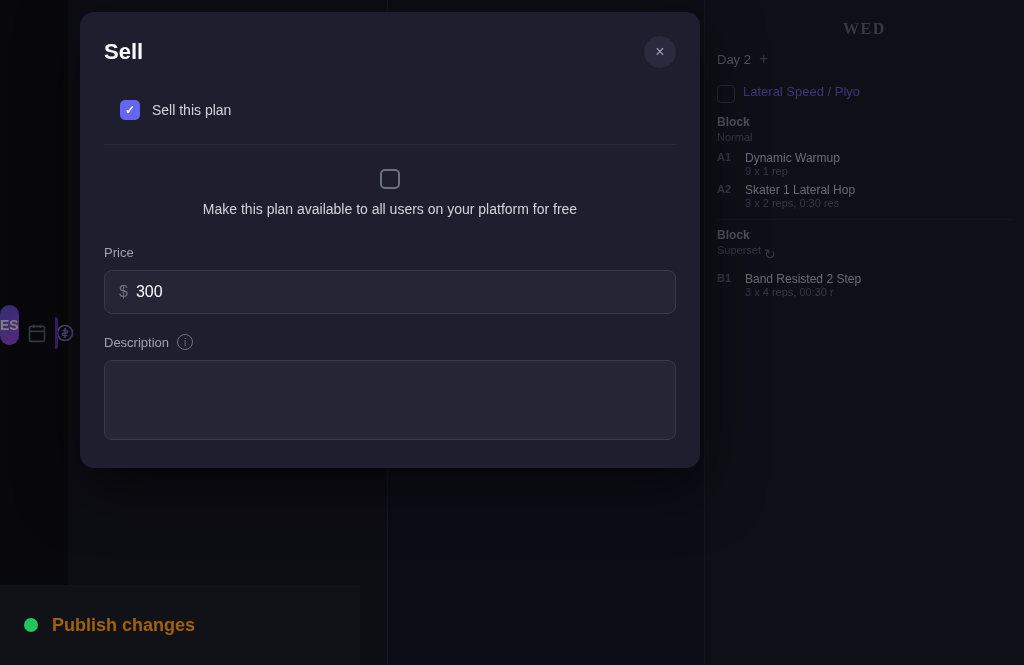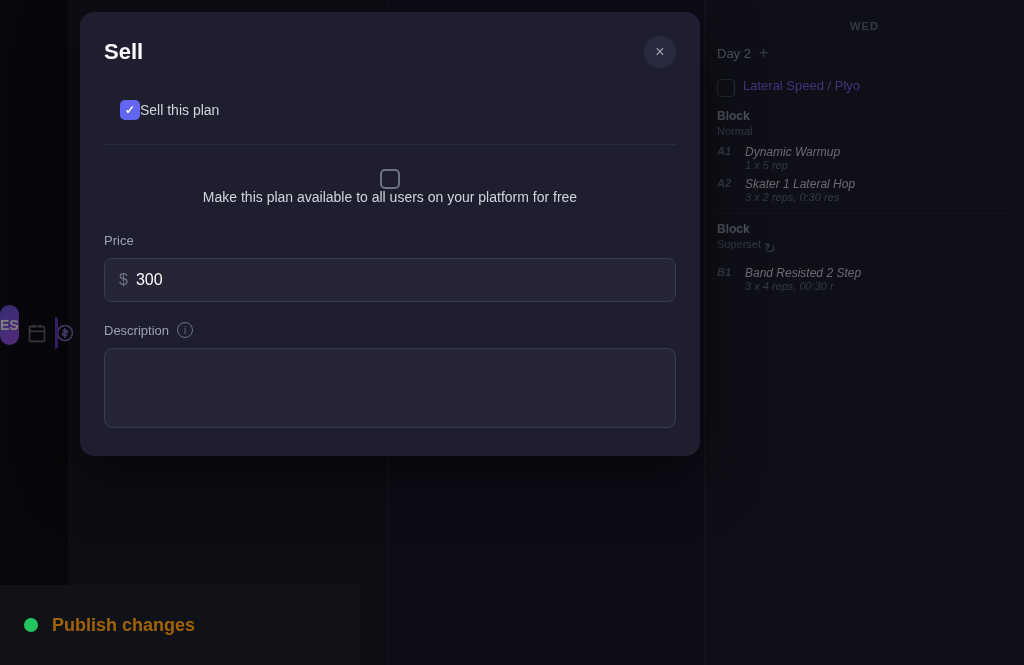--- a/index.html
+++ b/index.html
@@ -59,25 +59,26 @@
       right: 0; top: 0;
       width: 320px;
       height: 665px;
       background: #1e1e2e;
       border-left: 1px solid #2a2a3e;
       padding: 12px;
       overflow: hidden;
     }
     .wed-label {
       color: #6b7280;
-      font-size: 11px;
+      font-size: 16px;
       font-weight: 600;
       letter-spacing: 0.1em;
       text-align: center;
       padding: 8px 0 12px;
+      font-family: Liberation Serif, serif;
     }
     .day2-header {
       display: flex;
       align-items: center;
       gap: 8px;
       margin-bottom: 10px;
       color: #9ca3af;
       font-size: 13px;
     }
     .day2-header .plus-icon {
@@ -102,21 +103,20 @@
     }
     .block-type {
       color: #6b7280;
       font-size: 11px;
       margin-bottom: 8px;
     }
     .exercise-row {
       display: flex;
       gap: 8px;
       margin-bottom: 6px;
-      font-style: italic;
     }
     .exercise-num {
       color: #6b7280;
       font-size: 11px;
       font-weight: 600;
       min-width: 20px;
     }
     .exercise-name {
       color: #d1d5db;
       font-size: 12px;
@@ -203,21 +203,21 @@
     .modal-divider {
       height: 1px;
       background: #2a2a3e;
       margin: 16px 0;
     }
 
     
     .checkbox-row {
       display: flex;
       align-items: center;
-      gap: 0;
+      gap: 12px;
       padding: 8px 16px;
     }
     .checkbox-box {
       width: 20px; height: 20px;
       border-radius: 5px;
       border: 2px solid #6b7280;
       background: transparent;
       display: flex; align-items: center; justify-content: center;
       cursor: pointer;
       flex-shrink: 0;
@@ -415,21 +415,21 @@
     <div class="exercise-title" style="flex:1; color:#7c6af7; font-size:13px;">Lateral Speed / Plyo</div>
   </div>
 
   <div style="padding: 8px 0 4px;">
     <div class="block-label">Block</div>
     <div class="block-type">Normal</div>
     <div class="exercise-row">
       <span class="exercise-num">A1</span>
       <div style="flex:1;">
         <div class="exercise-name">Dynamic Warmup</div>
-        <div class="exercise-detail">1 x 5 rep</div>
+        <div class="exercise-detail">9 x 1 rep</div>
       </div>
     </div>
     <div class="exercise-row">
       <span class="exercise-num">A2</span>
       <div style="flex:1;">
         <div class="exercise-name">Skater 1 Lateral Hop</div>
         <div class="exercise-detail">3 x 2 reps,  0:30 res</div>
       </div>
     </div>
   </div>

